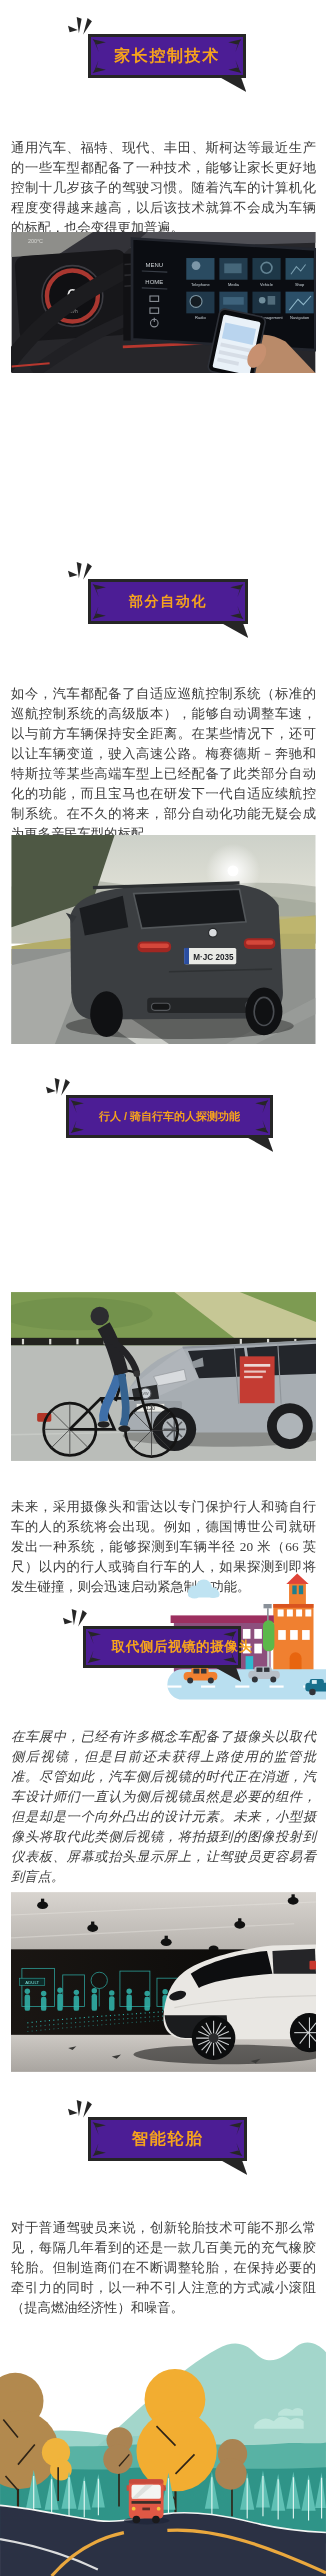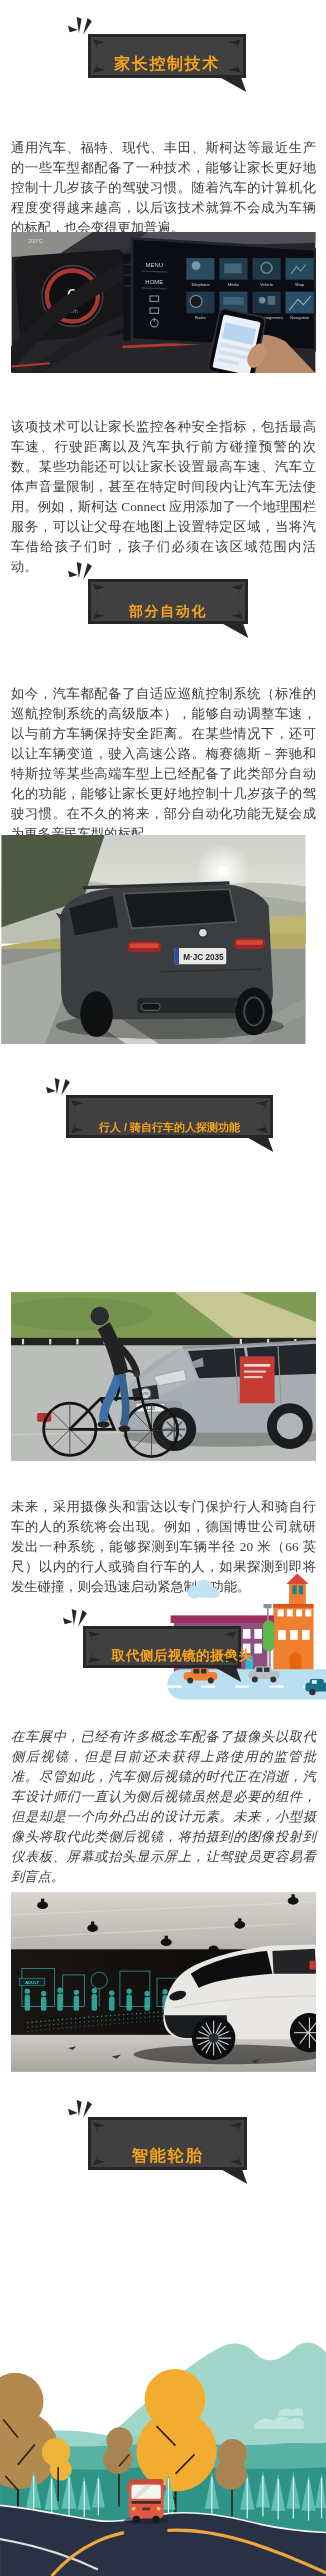--- a/index.html
+++ b/index.html
@@ -1,22 +1,22 @@
 <!DOCTYPE html>
 <html style="font-size:8.7px"><head>
 <meta charset="utf-8">
 <style>
   html,body{margin:0;padding:0;background:#ffffff;}
   #page{position:relative;width:326px;height:2576px;background:#fff;overflow:hidden;
         font-family:"Liberation Serif","DejaVu Serif",serif;}
   .para{position:absolute;left:11px;width:305px;font-size:13.3px;line-height:20px;
         color:#3b3b3b;text-align:justify;margin-top:16px;}
   
-  .bubble{position:absolute;background:#404040;border:3.8px solid #262626;box-sizing:border-box;
-          display:flex;align-items:flex-end;justify-content:center;z-index:5;}
+  .bubble{position:absolute;background:#4c1d95;border:3.8px solid #262626;box-sizing:border-box;
+          display:flex;align-items:center;justify-content:center;z-index:5;}
   .bubble .label{font-family:"Liberation Sans","DejaVu Sans",sans-serif;font-weight:bold;
                  color:#f6a31c;white-space:nowrap;}
   .tail{position:absolute;right:-3.3px;bottom:-17px;width:30.5px;height:17px;background:#262626;
         clip-path:polygon(0 0,80% 0,100% 100%);}
   .burst{position:absolute;left:-23px;top:-19.6px;width:25px;height:20.7px;}
   .burst polygon{fill:#262626;}
   .claw{position:absolute;width:14px;height:14px;}
   .claw::before,.claw::after{content:"";position:absolute;left:0;top:0;width:100%;height:100%;background:#262626;}
   .claw::before{clip-path:polygon(4% 8%,98% 30%,34% 46%);}
   .claw::after{clip-path:polygon(8% 4%,46% 98%,28% 36%);}
@@ -116,39 +116,38 @@
         <rect x="380" y="158" width="70" height="100" rx="4" fill="#e9f1f8"></rect>
         <rect x="386" y="172" width="58" height="30" fill="#b9d4ee"></rect>
         <rect x="386" y="210" width="58" height="7" fill="#d6dde6"></rect>
         <rect x="386" y="224" width="58" height="7" fill="#d6dde6"></rect>
         <rect x="386" y="238" width="40" height="7" fill="#d6dde6"></rect>
       </g>
       <ellipse cx="452" cy="228" rx="15" ry="24" fill="#c79070" transform="rotate(28 452 228)"></ellipse>
     </svg>
   </figure>
 
-  <p class="para" style="top:401px;">该项技术可以让家长监控各种安全指标，包括最高车速、行驶距离以及汽车执行前方碰撞预警的次数。某些功能还可以让家长设置最高车速、汽车立体声音量限制，甚至在特定时间段内让汽车无法使用。例如，斯柯达 Connect 应用添加了一个地理围栏服务，可以让父母在地图上设置特定区域，当将汽车借给孩子们时，孩子们必须在该区域范围内活动。</p>
 
   <div class="bubble" style="left:88px;top:579px;width:160px;height:45px;">
     <svg class="burst" viewBox="0 0 46 38">
       <polygon points="0,16 18,24 3,28"></polygon>
         <polygon points="16,0 25,3 20,30"></polygon>
         <polygon points="36,2 44,8 28,32"></polygon>
     </svg>
     <div class="claw tl"></div>
     <div class="claw tr"></div>
     <div class="claw bl"></div>
     <div class="claw br"></div>
     <div class="tail"></div>
     <span class="label s2">部分自动化</span>
   </div>
 
-  <p class="para" style="top:668px;">如今，汽车都配备了自适应巡航控制系统（标准的巡航控制系统的高级版本），能够自动调整车速，以与前方车辆保持安全距离。在某些情况下，还可以让车辆变道，驶入高速公路。梅赛德斯－奔驰和特斯拉等某些高端车型上已经配备了此类部分自动化的功能，能够让家长更好地控制十几岁孩子的驾驶习惯。在不久的将来，部分自动化功能无疑会成为更多亲民车型的标配。</p>
-
-  <figure class="photo" style="left:1px;top:835px;border-radius:31px;">
+  <p class="para" style="top:668px;">如今，汽车都配备了自适应巡航控制系统（标准的巡航控制系统的高级版本），能够自动调整车速，以与前方车辆保持安全距离。在某些情况下，还可以让车辆变道，驶入高速公路。梅赛德斯－奔驰和特斯拉等某些高端车型上已经配备了此类部分自动化的功能，而且宝马也在研发下一代自适应续航控制系统。在不久的将来，部分自动化功能无疑会成为更多亲民车型的标配。</p>
+
+  <figure class="photo" style="left:11px;top:835px;border-radius:31px;">
     <svg width="305" height="209" viewBox="0 0 560 385">
       <defs>
         <linearGradient id="skyg" x1="0" y1="0" x2="0" y2="1">
           <stop offset="0" stop-color="#cdd1c9"></stop>
             <stop offset="1" stop-color="#efece0"></stop>
         </linearGradient>
         <radialGradient id="glow" cx="0.5" cy="0.5" r="0.5">
           <stop offset="0" stop-color="#ffffff"></stop>
             <stop offset="1" stop-color="#ffffff" stop-opacity="0"></stop>
         </radialGradient>
@@ -459,34 +458,35 @@
         </g>
       </g>
       <g fill="#3a3a38">
         <polygon points="185,302 202,298 194,306"></polygon>
           <polygon points="440,310 458,306 449,314"></polygon>
           <polygon points="105,286 120,283 113,290"></polygon>
       </g>
     </svg>
   </figure>
 
-  <div class="bubble" style="left:88px;top:2117px;width:159px;height:53px;">
+  <div class="bubble" style="left:88px;top:2117px;width:159px;height:44px;">
     <svg class="burst" viewBox="0 0 46 38">
       <polygon points="0,16 18,24 3,28"></polygon>
         <polygon points="16,0 25,3 20,30"></polygon>
         <polygon points="36,2 44,8 28,32"></polygon>
     </svg>
     <div class="claw tl"></div>
     <div class="claw tr"></div>
     <div class="claw bl"></div>
     <div class="claw br"></div>
     <div class="tail"></div>
     <span class="label s5">智能轮胎</span>
   </div>
 
+  <p class="para" style="top:2202px;">对于普通驾驶员来说，创新轮胎技术可能不那么常见，每隔几年看到的还是一款几百美元的充气橡胶轮胎。但制造商们在不断调整轮胎，在保持必要的牵引力的同时，以一种不引人注意的方式减小滚阻（提高燃油经济性）和噪音。</p>
 
   <figure class="photo" style="left:0;top:2337px;">
     <svg width="326" height="239" viewBox="0 0 600 440">
       <path d="M180,200 C260,130 330,60 400,22 C430,6 450,10 470,30 C495,55 520,40 545,18 C565,3 585,12 600,28 L600,210 L180,210 Z" fill="#a3d6cb"></path>
       <path d="M0,190 C60,170 120,168 180,178 C240,188 300,180 360,170 L360,215 L0,215 Z" fill="#8fcfc4" opacity="0.9"></path>
       <path d="M0,215 C80,195 170,205 250,198 C340,190 430,205 520,196 C550,193 580,198 600,194 L600,260 L0,260 Z" fill="#58b2a4"></path>
       <path d="M0,250 C70,238 150,248 230,242 C330,235 430,248 600,240 L600,380 L0,380 Z" fill="#2f9488"></path>
       <path d="M468,162 q16,-20 36,-7 q14,-15 31,-2 q13,-9 24,2 l0,14 l-91,0 z" fill="#bfe7dd"></path>
       <path d="M512,140 q12,-14 26,-5 q10,-9 20,0 l0,10 l-46,0 z" fill="#bfe7dd" opacity="0.9"></path>
       <g>

